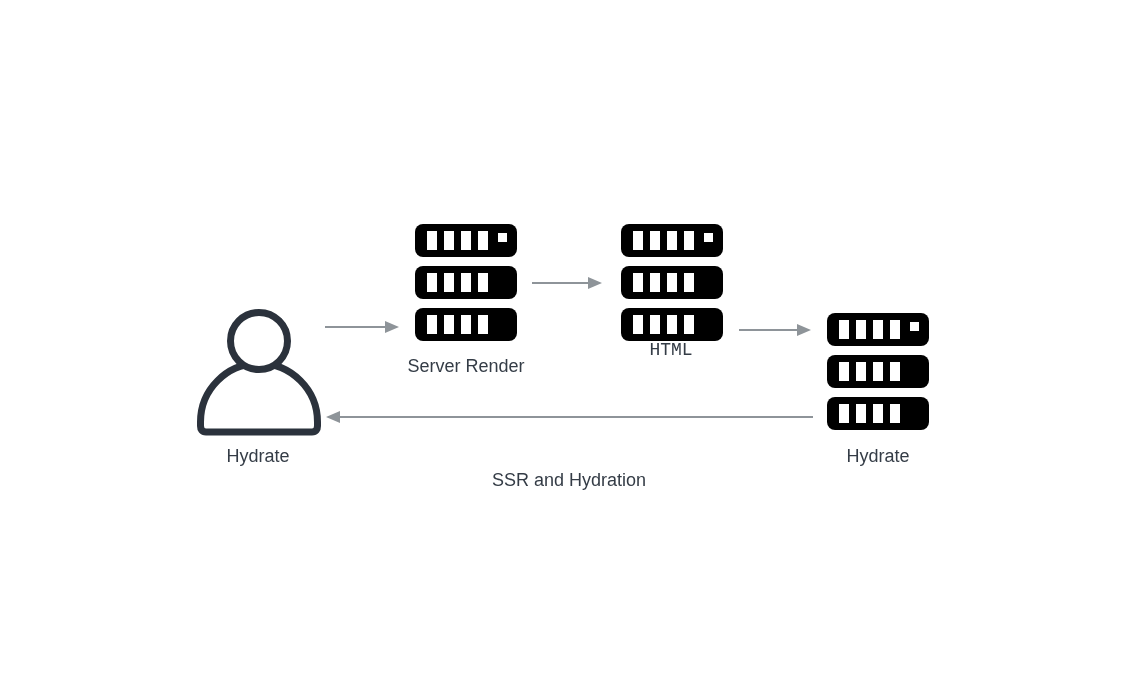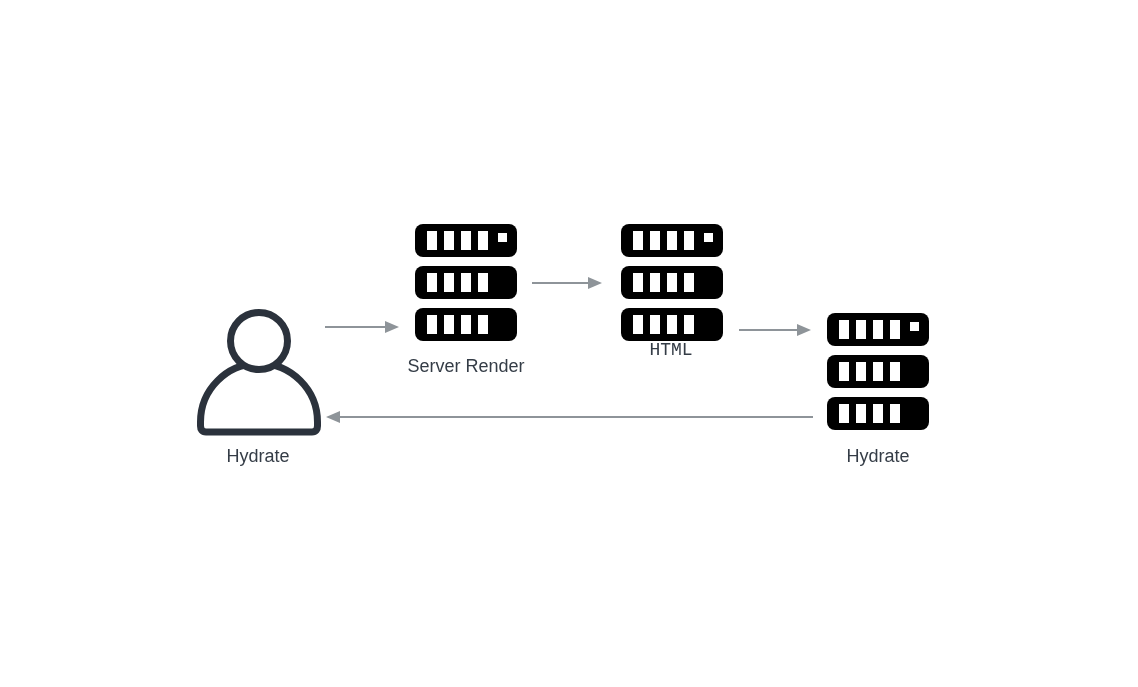--- a/index.html
+++ b/index.html
@@ -155,14 +155,15 @@
   </div>
   <div class="arrow arrow-3">
     <div class="shaft"></div>
     <div class="head-right"></div>
   </div>
   <div class="arrow arrow-4">
     <div class="shaft"></div>
     <div class="head-left"></div>
   </div>
 
+  <div class="diagram-title">SSR and Hydration</div>
 
 </div>
 
 </body></html>

